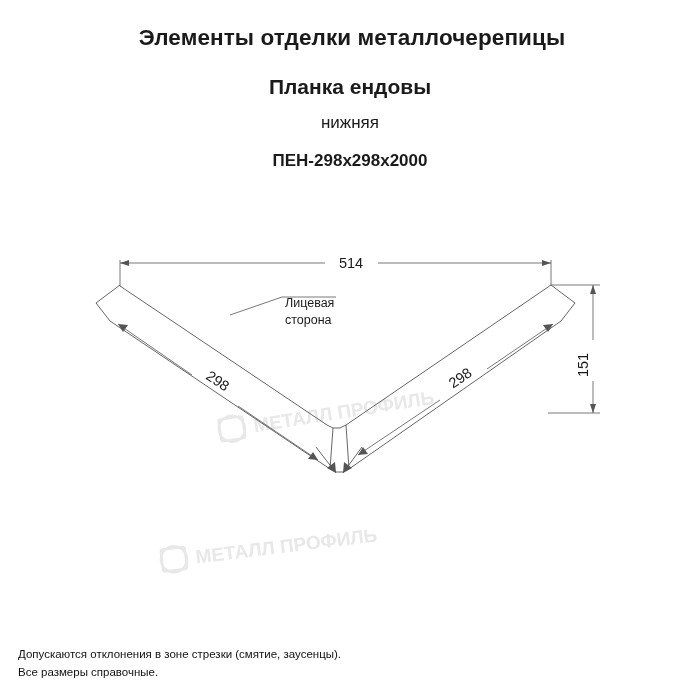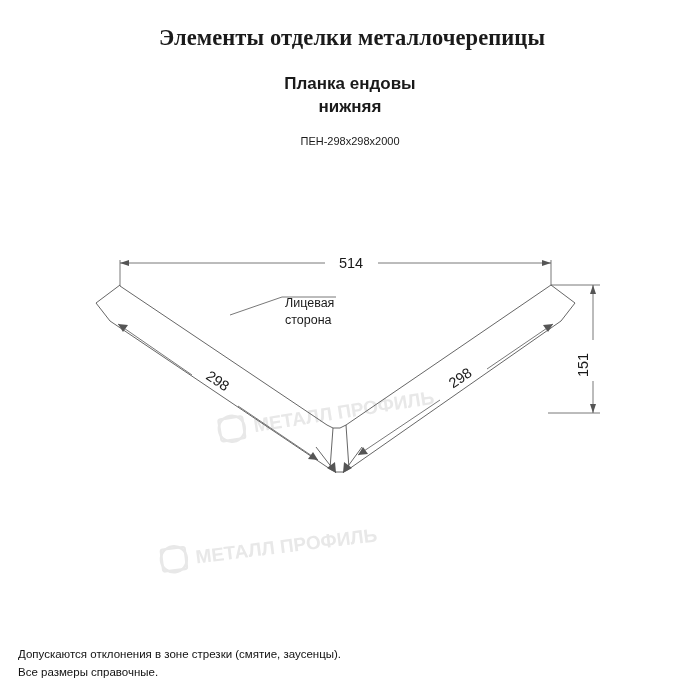--- a/index.html
+++ b/index.html
@@ -26,37 +26,36 @@
     left: 0;
     width: 700px;
     text-align: center;
   }
   .main-title {
     font-size: 22.5px;
     font-weight: bold;
     letter-spacing: 0.1px;
     margin: 0 0 22px 4px;
     line-height: 1.2;
-    font-family: Liberation Serif, serif;
   }
   .sub-title {
-    font-size: 17px;
+    font-size: 21px;
     font-weight: bold;
-    margin: 0;
+    margin: 11px;
     line-height: 1.35;
   }
   .sub-title-2 {
     font-size: 17px;
-    font-weight: bold;
+    font-weight: normal;
     margin: 0 0 16px 0;
     line-height: 1.35;
   }
   .code-title {
-    font-size: 11px;
-    font-weight: normal;
+    font-size: 17px;
+    font-weight: bold;
     margin: 0;
   }
   .drawing {
     position: absolute;
     top: 185px;
     left: 0;
     width: 700px;
     height: 420px;
   }
   .footer {

